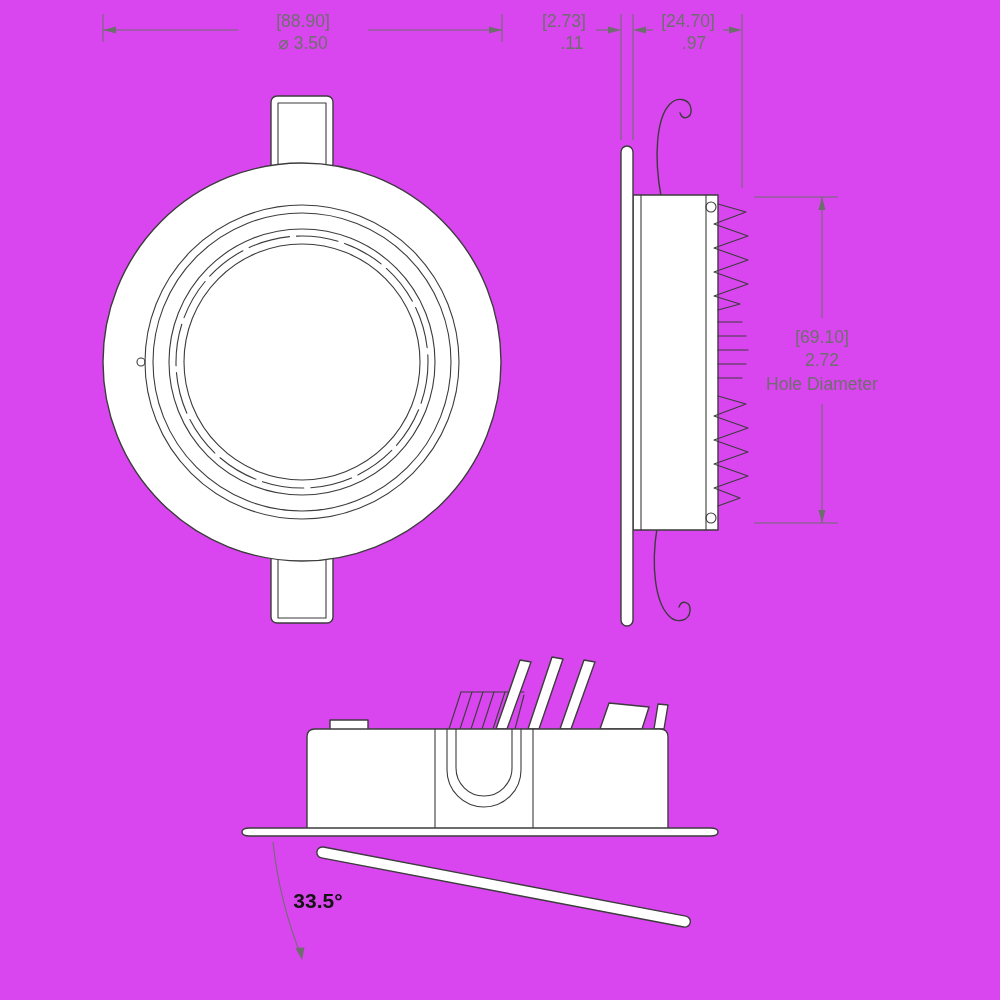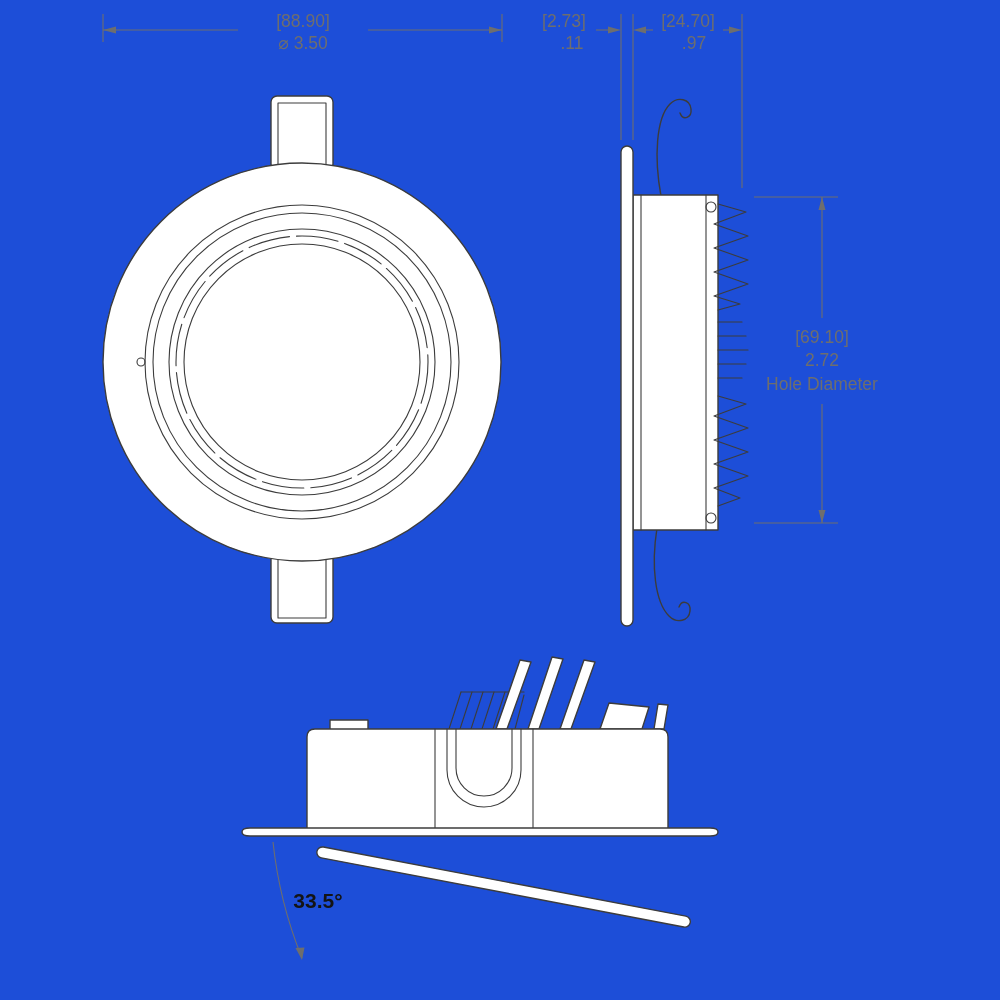--- a/index.html
+++ b/index.html
@@ -1,16 +1,16 @@
 <!DOCTYPE html>
 <html><head>
 <meta charset="utf-8">
 <style>
   html,body{margin:0;padding:0;background:#ffffff;}
-  .canvas{position:relative;width:1000px;height:1000px;background:#1d4ed8;overflow:hidden;
+  .canvas{position:relative;width:1000px;height:1000px;background:#d946ef;overflow:hidden;
           font-family:"Liberation Sans","DejaVu Sans",sans-serif;}
   svg{position:absolute;left:0;top:0;}
   .ln  {fill:none;stroke:#3c3c3c;stroke-width:1.4;stroke-linecap:round;stroke-linejoin:round;}
   .lnt {fill:none;stroke:#3c3c3c;stroke-width:1.1;stroke-linecap:round;stroke-linejoin:round;}
   .lnf {fill:#ffffff;stroke:#3c3c3c;stroke-width:1.4;stroke-linejoin:round;}
   .dim {fill:none;stroke:#6e6e6e;stroke-width:1.1;}
   .arr {fill:#6e6e6e;stroke:none;}
   .dim-t{fill:#6e6e6e;font-size:17.5px;text-anchor:middle;
          font-family:"Liberation Sans","DejaVu Sans",sans-serif;}
   .angle-t{fill:#141414;font-size:21px;font-weight:bold;text-anchor:middle;

